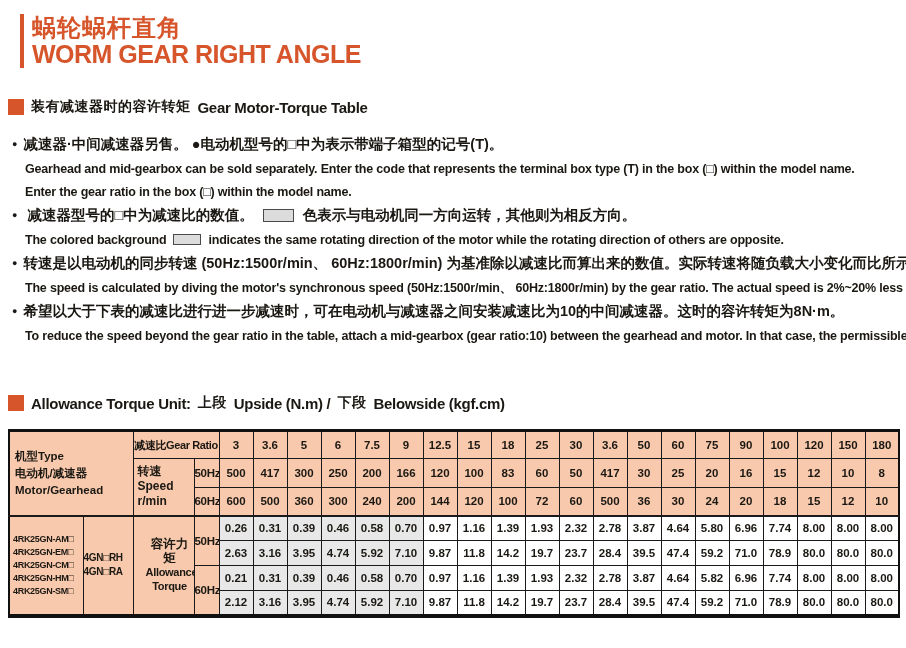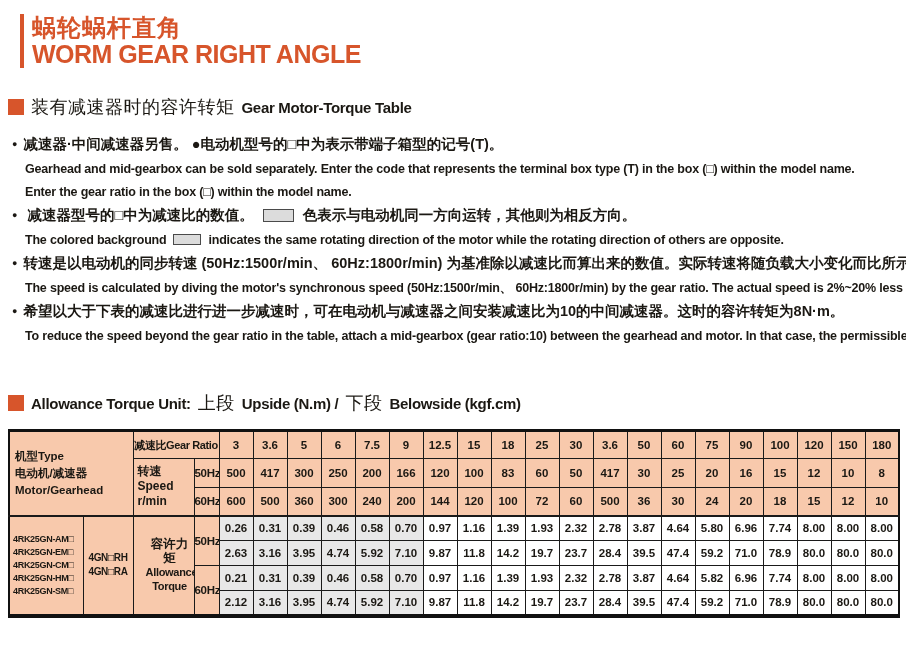--- a/index.html
+++ b/index.html
@@ -34,21 +34,21 @@
   
   .sec-heading{
     display:flex;align-items:center;gap:7px;
     margin-top:28px;height:22px;
   }
   .sec-heading.second{margin-top:44px;}
   .sq{
     width:16px;height:16px;background:var(--accent);
     flex:0 0 16px;display:inline-block;
   }
-  .h-cn{font-size:18px;font-weight:normal;letter-spacing:0.5px;}
+  .h-cn{font-size:14px;font-weight:bold;letter-spacing:0.5px;}
   .h-en{font-size:15px;font-weight:bold;letter-spacing:-0.3px;}
 
   
   .notes{margin:15px 0 0 4px;}
   .line{
     line-height:23px;white-space:nowrap;
     font-size:12.5px;font-weight:bold;letter-spacing:-0.2px;
     padding-left:13px;
   }
   .line.cn{
@@ -81,21 +81,21 @@
   .r-s50 th,.r-s50 td{height:29px;}
   .r-s60 th,.r-s60 td{height:28px;}
   .r-b1 td,.r-b2 td,.r-b3 td,.r-b4 td{height:25px;}
   .r-b1 td{border-top-width:2px;}
   .tq td,.tq th{font-size:11.5px;}
   th.type{ text-align:left;padding-left:5px;font-size:11.5px;line-height:17px;}
   th.ratio-label{font-size:11px;letter-spacing:-0.4px;}
   th.speed{text-align:left;padding-left:4px;font-size:12px;line-height:15px;}
   .hz{font-size:10px;letter-spacing:-0.3px;}
   td.models{text-align:left;padding-left:3px;font-size:9px;line-height:13px;letter-spacing:-0.3px;}
-  td.gh{text-align:center;padding-left:0;font-size:10px;line-height:14px;letter-spacing:-0.3px;}
+  td.gh{text-align:left;padding-left:0;font-size:10px;line-height:14px;letter-spacing:-0.3px;}
   td.tq-label{text-align:center;padding-left:12px;line-height:14px;margin-top:12px;}
   td.tq-label .l-cn{font-size:12.5px;}
   td.tq-label .l-en{font-size:11px;letter-spacing:-0.3px;}
 </style>
 </head>
 <body>
 
 <div class="content">
 
   <header class="title-block">

